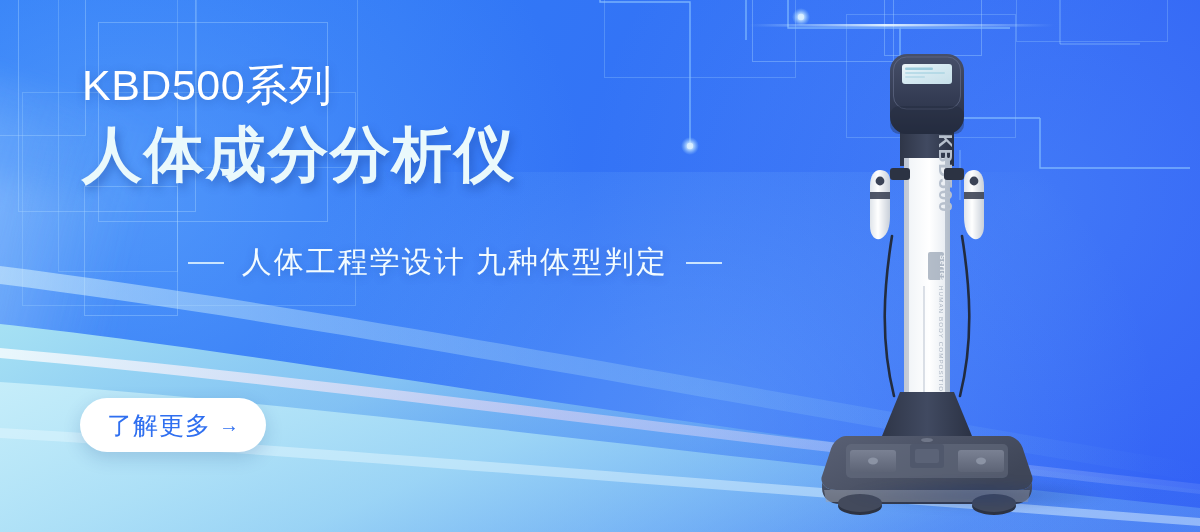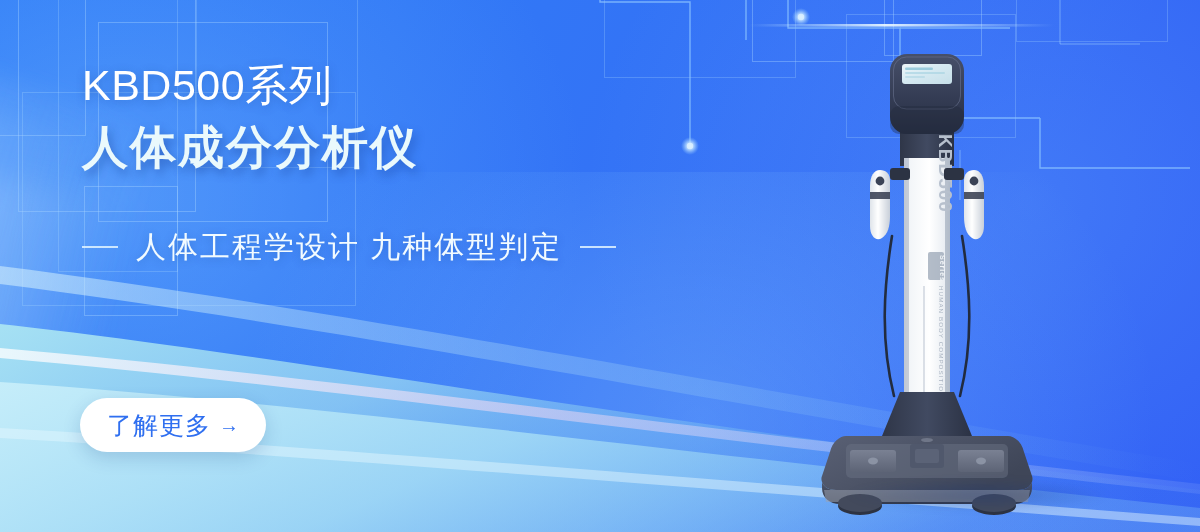--- a/index.html
+++ b/index.html
@@ -46,26 +46,26 @@
 
   
   .copy{position:absolute;left:82px;top:62px;width:640px;}
   .eyebrow{
     font-size:43px;line-height:1.1;color:#ffffff;font-weight:400;
     letter-spacing:.5px;text-shadow:0 2px 10px rgba(20,60,140,.30);
     white-space:nowrap;
   }
   .headline{
     margin-top:14px;
-    font-size:46px;line-height:1.08;font-weight:700;color:#eaf9fc;
+    font-size:60px;line-height:1.08;font-weight:700;color:#eaf9fc;
     letter-spacing:2px;white-space:nowrap;
     text-shadow:3px 5px 10px rgba(22,62,150,.45);
   }
   .sub-wrap{
-    margin-top:54px;display:flex;align-items:center;gap:18px;
+    margin-top:54px;display:flex;align-items:center;gap:18px;justify-content:flex-end;
   }
   .dash{width:36px;height:2px;background:rgba(226,244,255,.85);flex:0 0 auto;}
   .subtitle{
     font-size:30px;color:#f2fbff;font-weight:400;letter-spacing:2px;white-space:nowrap;
     text-shadow:0 2px 8px rgba(20,60,140,.28);
   }
 
   
   .cta{
     position:absolute;left:80px;top:398px;

